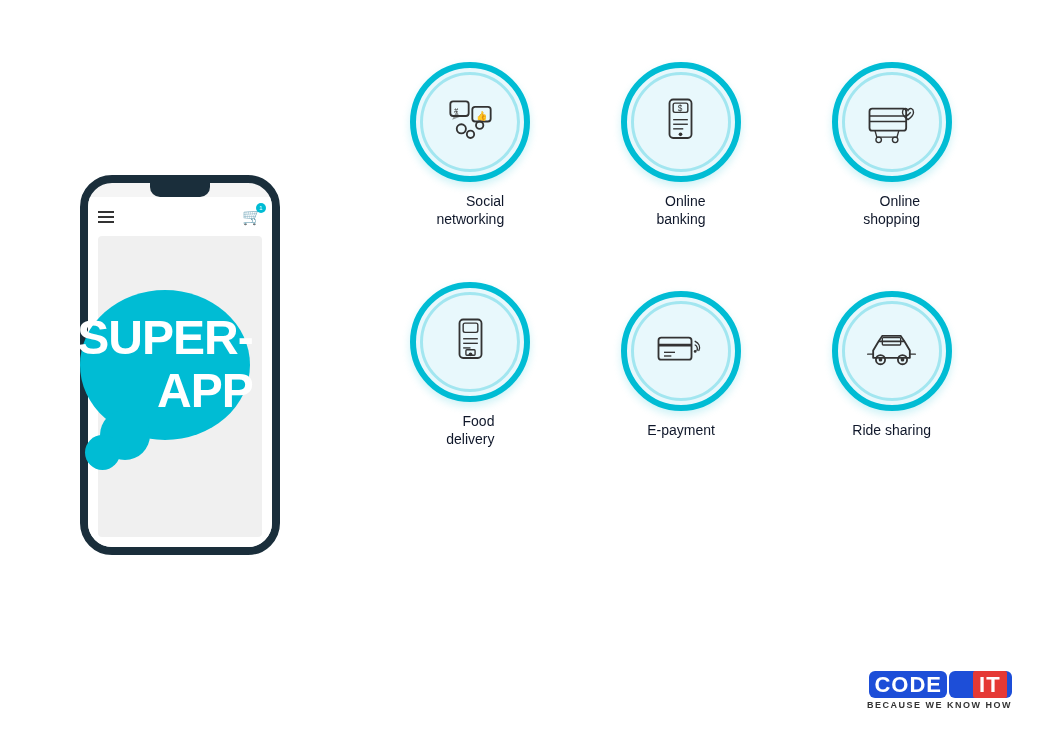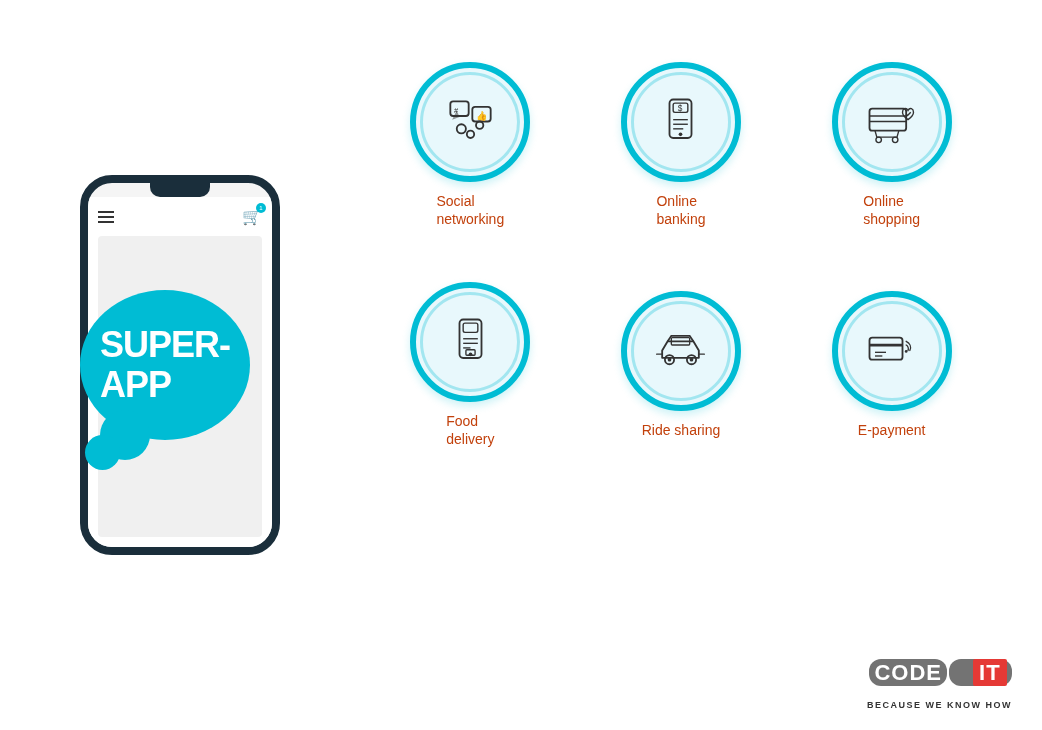--- a/index.html
+++ b/index.html
@@ -140,25 +140,25 @@
       position: absolute;
       bottom: -30px;
       left: 5px;
       width: 35px;
       height: 35px;
       background: #00bcd4;
       border-radius: 50%;
     }
 
     .super-app-text {
-      font-size: 36px;
+      font-size: 48px;
       font-weight: 900;
       color: #fff;
       line-height: 1.1;
-      text-align: left;
+      text-align: right;
       z-index: 1;
       position: relative;
       letter-spacing: -1px;
     }
 
     
     .right-panel {
       flex: 1;
       display: grid;
       grid-template-columns: repeat(3, 1fr);
@@ -199,22 +199,22 @@
     }
 
     .feature-circle svg {
       width: 55px;
       height: 55px;
     }
 
     .feature-label {
       font-size: 14px;
       font-weight: 500;
-      color: #c2410c;
-      text-align: left;
+      color: #0f172a;
+      text-align: right;
       line-height: 1.3;
     }
 
     
     .logo-container {
       position: absolute;
       bottom: 20px;
       right: 30px;
       display: flex;
       flex-direction: column;
@@ -222,34 +222,34 @@
     }
 
     .logo-text {
       font-size: 22px;
       font-weight: 900;
       color: #1a1a1a;
       letter-spacing: 1px;
     }
 
     .logo-text span {
-      background: #737373;
+      background: #1d4ed8;
       color: white;
       padding: 1px 5px;
-      border-radius: 12px;
+      border-radius: 6px;
       margin-left: 2px;
     }
 
     .logo-tagline {
       font-size: 9px;
       font-weight: 700;
       color: #333;
       letter-spacing: 1.5px;
       text-transform: uppercase;
-      margin-top: 14px;
+      margin-top: 2px;
     }
   </style>
 </head>
 <body>
 
 <div class="page-container">
 
   <div class="left-panel">
     <div class="phone-mockup">
       <div class="phone-notch"></div>
@@ -338,50 +338,50 @@
           <rect x="25" y="39" width="10" height="6" rx="1" stroke="#333" stroke-width="1.5"></rect>
           <circle cx="30" cy="44" r="2" fill="#333"></circle>
         </svg>
       </div>
       <div class="feature-label">Food<br>delivery</div>
     </div>
 
     <div class="feature-item">
       <div class="feature-circle">
         <svg viewBox="0 0 60 60" fill="none" xmlns="http://www.w3.org/2000/svg">
+          <rect x="6" y="16" width="36" height="24" rx="3" stroke="#333" stroke-width="2"></rect>
+          <line x1="6" y1="24" x2="42" y2="24" stroke="#333" stroke-width="3"></line>
+          <line x1="12" y1="32" x2="24" y2="32" stroke="#333" stroke-width="1.5"></line>
+          <line x1="12" y1="36" x2="20" y2="36" stroke="#333" stroke-width="1.5"></line>
+
+          <path d="M46 20 C50 22 52 26 50 30" stroke="#333" stroke-width="1.5" fill="none" stroke-linecap="round"></path>
+          <path d="M46 24 C48 25 49 28 48 30" stroke="#333" stroke-width="1.5" fill="none" stroke-linecap="round"></path>
+          <circle cx="46" cy="31" r="1.5" fill="#333"></circle>
+        </svg>
+      </div>
+      <div class="feature-label">E-payment</div>
+    </div>
+
+    <div class="feature-item">
+      <div class="feature-circle">
+        <svg viewBox="0 0 60 60" fill="none" xmlns="http://www.w3.org/2000/svg">
           <path d="M10 30 L16 20 L44 20 L50 30 L50 38 L10 38 Z" stroke="#333" stroke-width="2" stroke-linejoin="round"></path>
           <path d="M16 20 L20 14 L40 14 L44 20" stroke="#333" stroke-width="2"></path>
           <rect x="20" y="16" width="20" height="8" rx="1" stroke="#333" stroke-width="1.5"></rect>
           <circle cx="18" cy="40" r="5" stroke="#333" stroke-width="2"></circle>
           <circle cx="42" cy="40" r="5" stroke="#333" stroke-width="2"></circle>
           <circle cx="18" cy="40" r="2" fill="#333"></circle>
           <circle cx="42" cy="40" r="2" fill="#333"></circle>
           <line x1="4" y1="34" x2="10" y2="34" stroke="#333" stroke-width="1.5" stroke-linecap="round"></line>
           <line x1="50" y1="34" x2="56" y2="34" stroke="#333" stroke-width="1.5" stroke-linecap="round"></line>
         </svg>
       </div>
       <div class="feature-label">Ride sharing</div>
     </div>
 
-    <div class="feature-item">
-      <div class="feature-circle">
-        <svg viewBox="0 0 60 60" fill="none" xmlns="http://www.w3.org/2000/svg">
-          <rect x="6" y="16" width="36" height="24" rx="3" stroke="#333" stroke-width="2"></rect>
-          <line x1="6" y1="24" x2="42" y2="24" stroke="#333" stroke-width="3"></line>
-          <line x1="12" y1="32" x2="24" y2="32" stroke="#333" stroke-width="1.5"></line>
-          <line x1="12" y1="36" x2="20" y2="36" stroke="#333" stroke-width="1.5"></line>
-
-          <path d="M46 20 C50 22 52 26 50 30" stroke="#333" stroke-width="1.5" fill="none" stroke-linecap="round"></path>
-          <path d="M46 24 C48 25 49 28 48 30" stroke="#333" stroke-width="1.5" fill="none" stroke-linecap="round"></path>
-          <circle cx="46" cy="31" r="1.5" fill="#333"></circle>
-        </svg>
-      </div>
-      <div class="feature-label">E-payment</div>
-    </div>
-
 
   </div>
 
   <div class="logo-container">
     <div class="logo-text">
       <span>CODE</span><span> <span style="background:#e53935;color:white;padding:1px 6px;border-radius:2px;margin-left:12px;">IT</span></span>
     </div>
     <div class="logo-tagline">BECAUSE WE KNOW HOW</div>
   </div>
 

